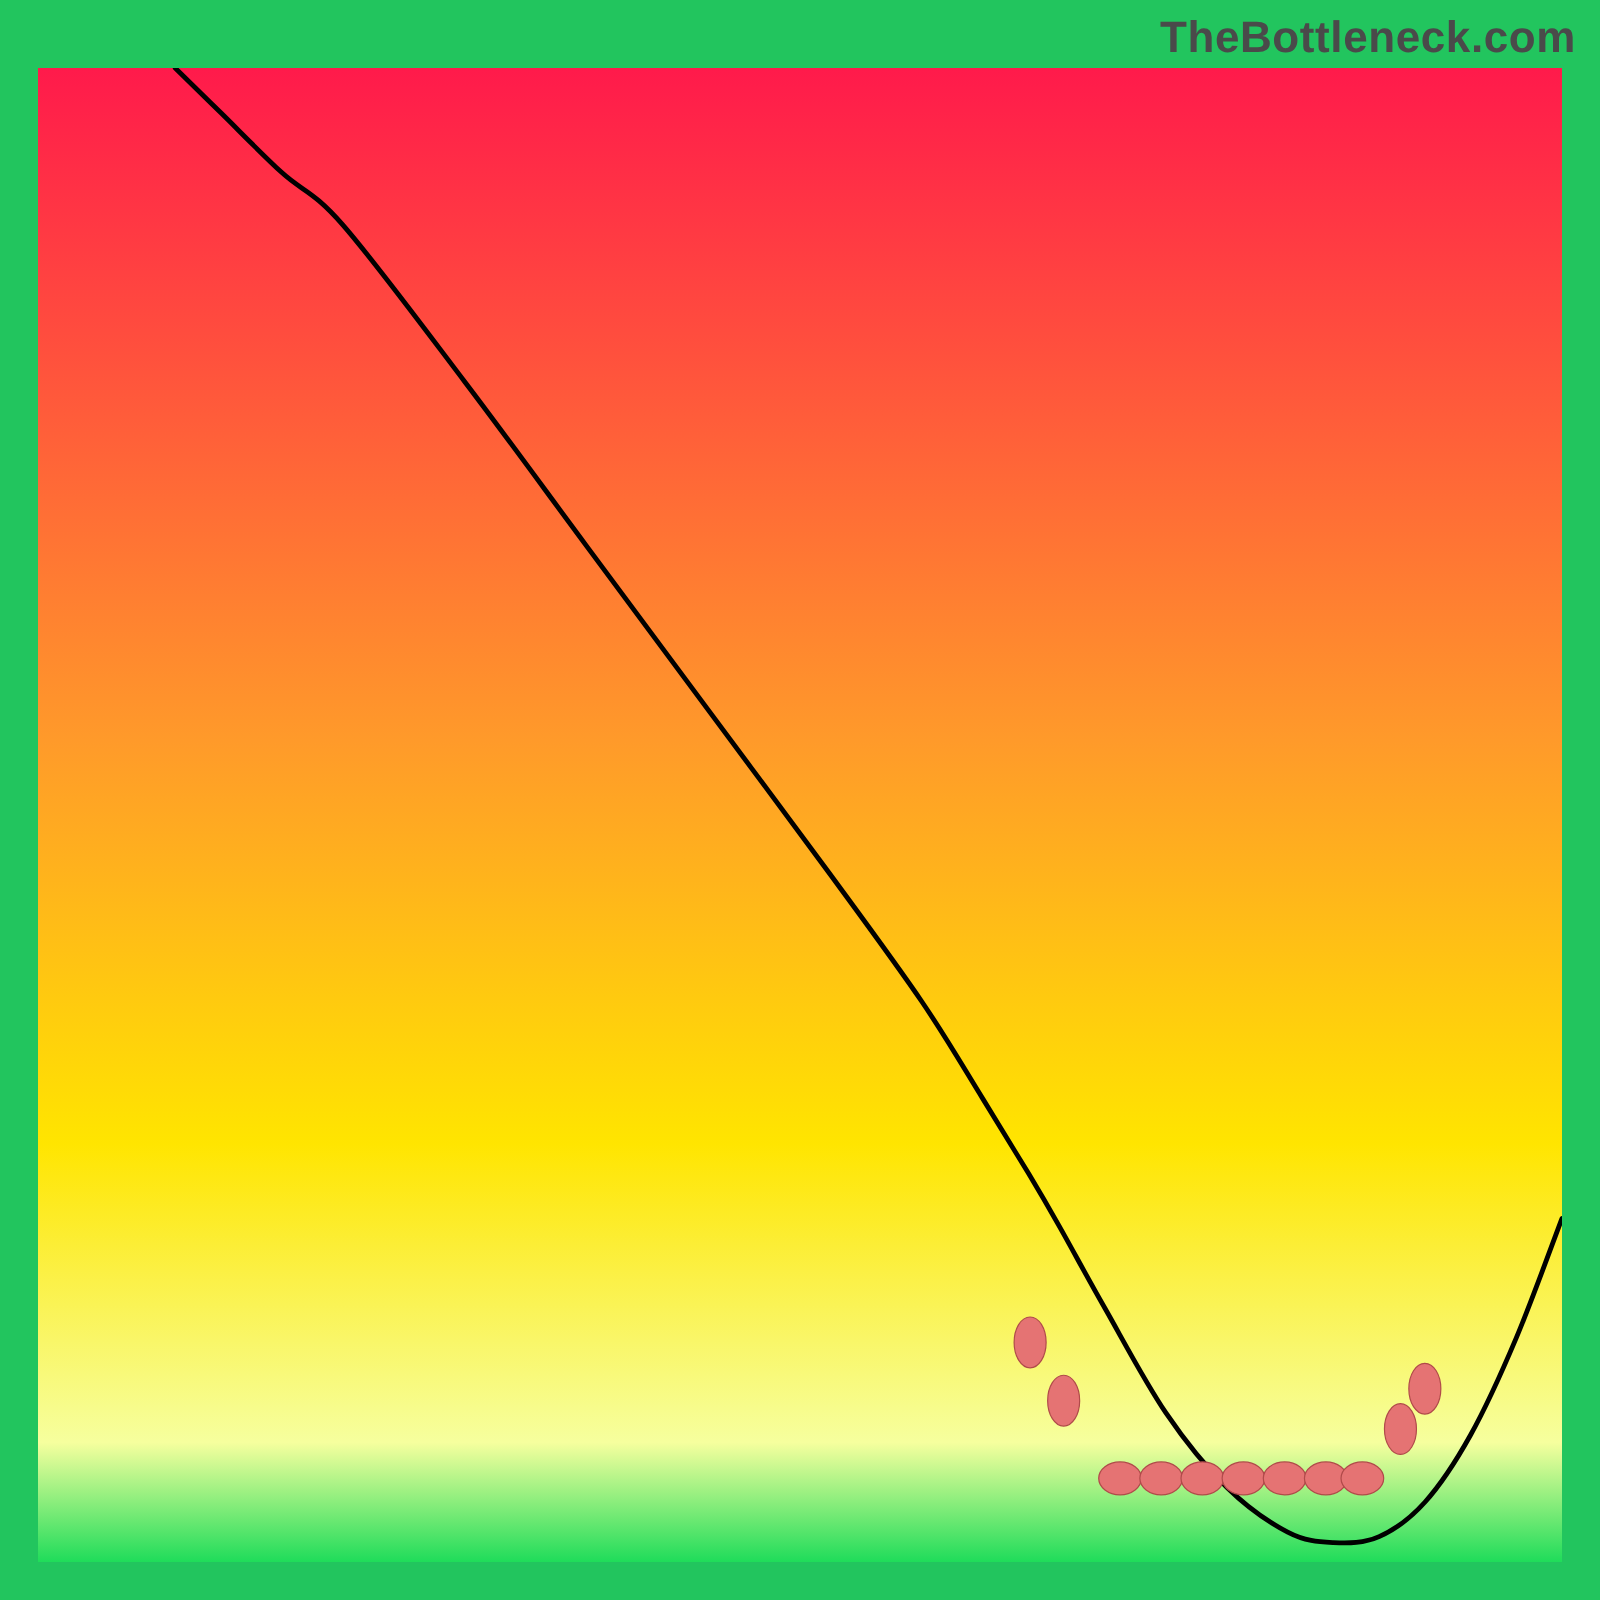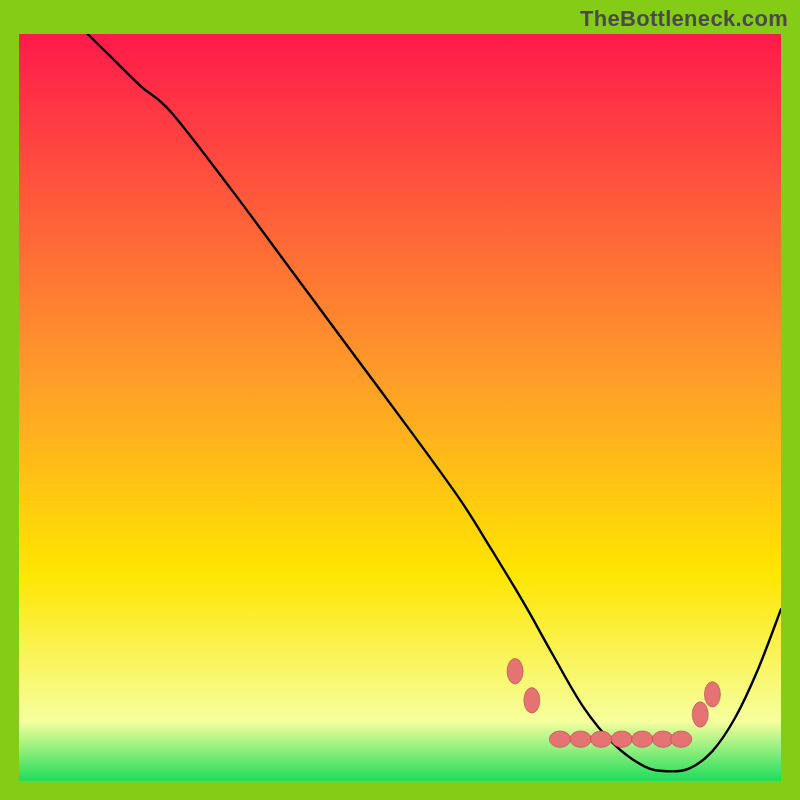--- a/index.html
+++ b/index.html
@@ -1,20 +1,20 @@
 <!DOCTYPE html>
 <html><head>
 <meta charset="utf-8">
 <style>
   * { margin: 0; padding: 0; box-sizing: border-box; }
   html, body { width: 800px; height: 800px; overflow: hidden; }
   .frame {
     width: 800px;
     height: 800px;
-    background: #84cc16;
+    background: #22c55e;
     position: relative;
   }
   .watermark {
     position: absolute;
     top: 6px;
     right: 12px;
     font-family: Arial, Helvetica, sans-serif;
     font-size: 22px;
     font-weight: 600;
     color: #4a4a4a;

